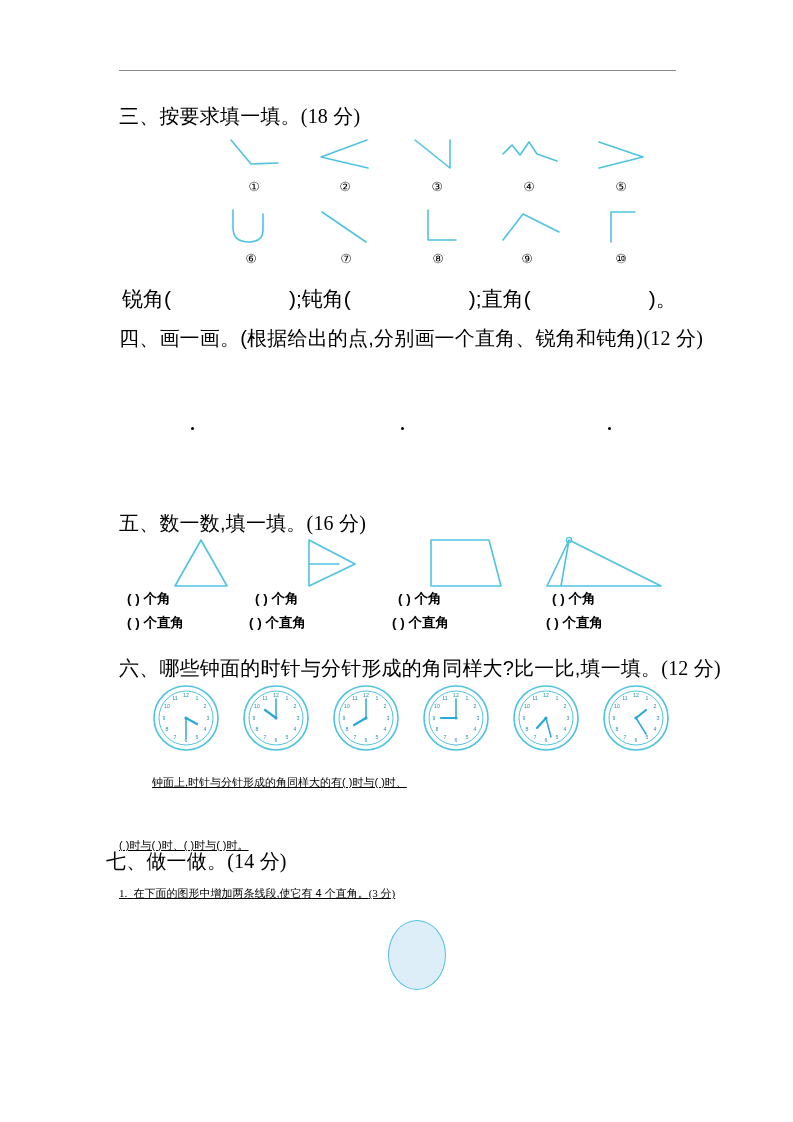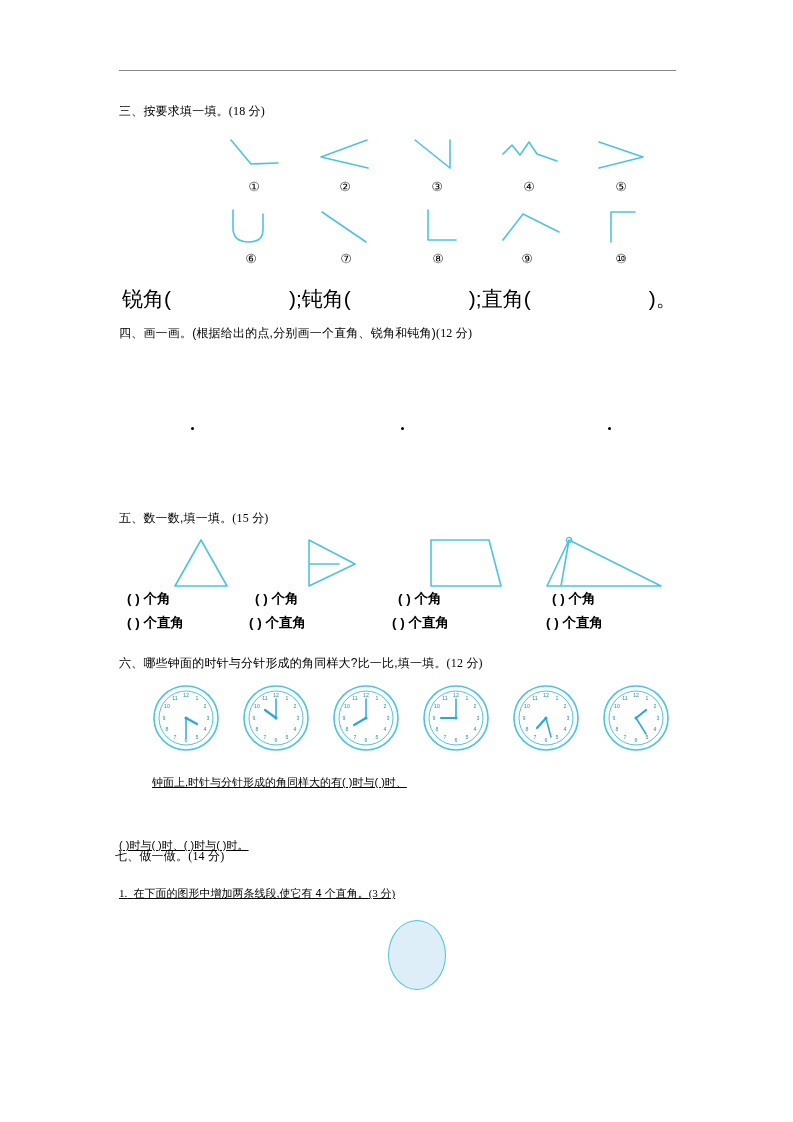--- a/index.html
+++ b/index.html
@@ -23,21 +23,21 @@
   .rule {
     position: absolute;
     left: 119px;
     top: 70px;
     width: 557px;
     height: 1px;
     background: #888888;
   }
   .sec-head {
     position: absolute;
-    font-size: 12px;
+    font-size: 20px;
     font-family: "Liberation Sans", sans-serif;
     white-space: nowrap;
     letter-spacing: 0.2px;
   }
   .sec-head .pts {
     font-family: "Liberation Serif", serif;
   }
   .body-text {
     position: absolute;
     font-size: 11px;
@@ -279,21 +279,21 @@
     <span>四、画一画。(根据给出的点,分别画一个直角、锐角和钝角)</span><span class="pts">(12 分)</span>
   </div>
 
   <div id="sec4-dots">
     <div class="dot" style="left:72px; top:12px;"></div>
     <div class="dot" style="left:282px; top:12px;"></div>
     <div class="dot" style="left:489px; top:12px;"></div>
   </div>
 
   <div class="sec-head" style="left:119px; top:510px;">
-    <span>五、数一数,填一填。</span><span class="pts">(15 分)</span>
+    <span>五、数一数,填一填。</span><span class="pts">(16 分)</span>
   </div>
 
   <div id="sec5-shapes">
     <div class="shapecell" style="left:44px;">
       <svg width="90" height="56" viewBox="0 0 90 56">
         <path class="stroke" d="M38 4 L12 50 L64 50 Z"></path>
       </svg>
     </div>
     <div class="shapecell" style="left:176px;">
       <svg width="90" height="56" viewBox="0 0 90 56">
@@ -475,21 +475,21 @@
         <line x1="34" y1="34" x2="44" y2="26" stroke="#2aa8d8" stroke-width="2.2" stroke-linecap="round"></line>
         <line x1="34" y1="34" x2="44" y2="50" stroke="#2aa8d8" stroke-width="1.5" stroke-linecap="round"></line>
         <circle cx="34" cy="34" r="1.6" fill="#2aa8d8"></circle>
       </svg>
     </div>
   </div>
 
   <div class="body-text" style="left:152px; top:775px;">钟面上,时针与分针形成的角同样大的有(      )时与(       )时、</div>
   <div class="body-text" style="left:119px; top:810px;margin-top:28px;">(      )时与(      )时、(      )时与(      )时。</div>
 
-  <div class="sec-head" style="left:115px; top:848px;text-align:center;">
+  <div class="sec-head" style="left:106px; top:848px;text-align:center;">
     <span>七、做一做。</span><span class="pts">(14 分)</span>
   </div>
 
   <div class="body-text" style="left:119px; top:886px;">
     <span class="num-label">1.</span>&nbsp;&nbsp;<span>在下面的图形中增加两条线段,使它有 4 个直角。</span><span class="num-label">(3 分)</span>
   </div>
 
   <div id="oval"></div>
 
 </div>

